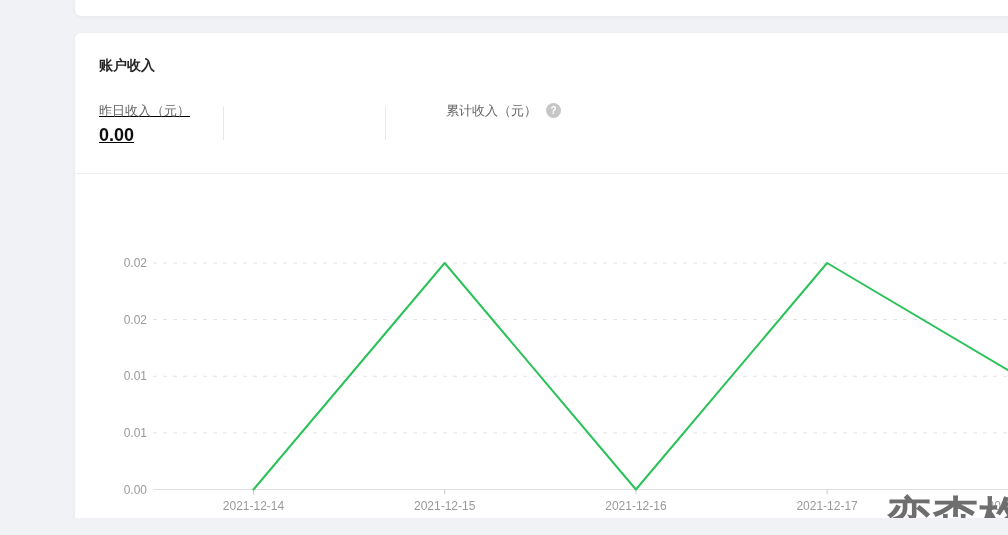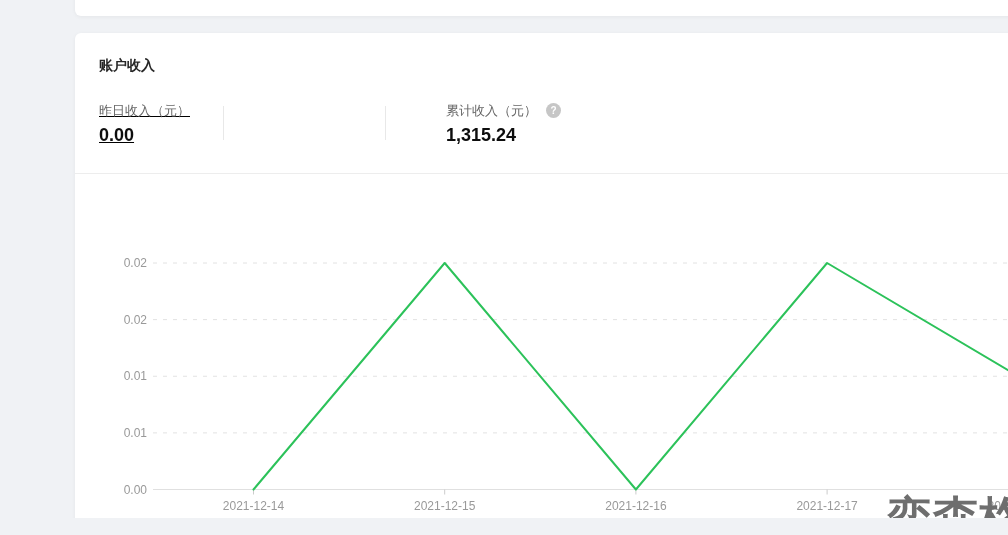--- a/index.html
+++ b/index.html
@@ -52,21 +52,20 @@
     <div class="vdivider vd-1"></div>
 
 
     <div class="vdivider vd-2"></div>
 
     <div class="stat stat-3">
       <div class="stat-label">
         <span>累计收入（元）</span>
         <span class="help-icon">?</span>
       </div>
-      <div class="stat-value">1,315.24</div>
     </div>
 
     <div class="header-divider"></div>
   </div>
 
   <svg class="chart-svg" id="chart-svg" viewBox="0 0 1008 535" xmlns="http://www.w3.org/2000/svg">
       <line x1="153" y1="489.5" x2="1030" y2="489.5" stroke-width="1" stroke="#e0e0e0"></line>
       <text x="147" y="493.5" text-anchor="end" font-size="12" fill="#999999">0.00</text>
       <line x1="153" y1="432.875" x2="1030" y2="432.875" stroke-width="1" stroke="#e2e2e2" stroke-dasharray="4 6"></line>
       <text x="147" y="436.875" text-anchor="end" font-size="12" fill="#999999">0.01</text>

